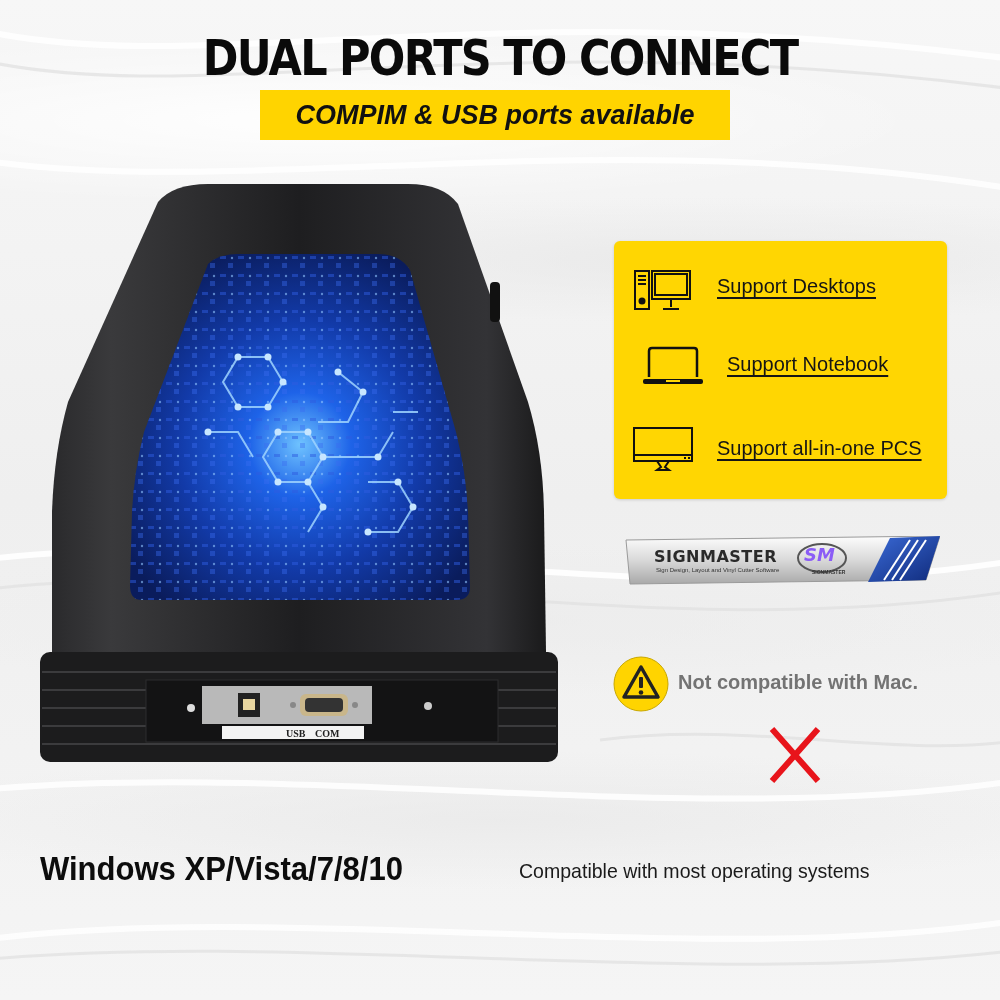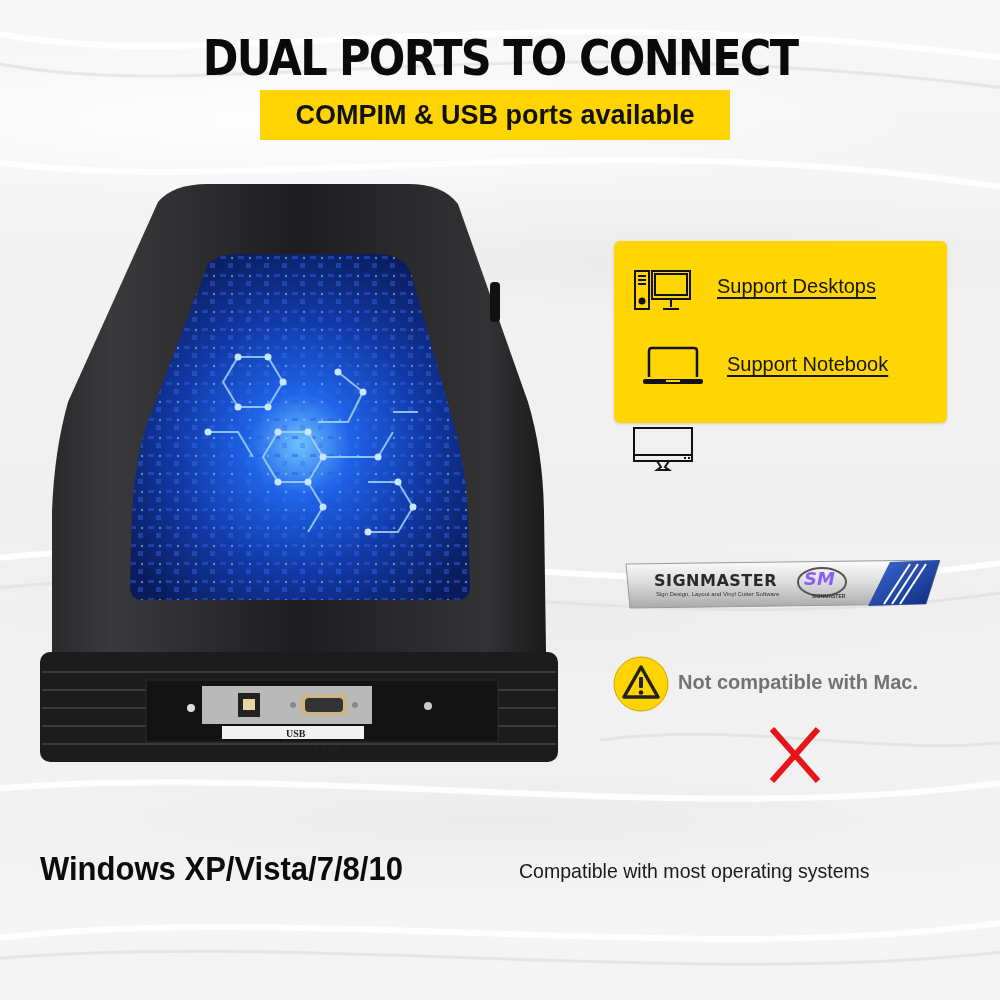--- a/index.html
+++ b/index.html
@@ -32,54 +32,55 @@
       line-height: 60px;
     }
     .subhead {
       position: absolute; left: 260px; top: 90px; width: 470px; height: 50px;
       background: #ffd400;
       text-align: center;
       font-weight: bold;
       font-size: 27px;
       line-height: 50px;
       color: #111;
+      font-style: italic;
     }
     
     .device {
       position: absolute; left: 38px; top: 182px; width: 522px; height: 582px;
     }
     .device svg { width: 100%; height: 100%; display: block; }
     .port-label {
       position: absolute; font-family: "Liberation Serif", serif;
       font-weight: bold; font-size: 10px; color: #222;
     }
     
     .support-card {
-      position: absolute; left: 614px; top: 241px; width: 333px; height: 182px;
+      position: absolute; left: 614px; top: 241px; width: 333px; height: 258px;
       background: #ffd602;
       border-radius: 6px;
       box-shadow: 0 1px 3px rgba(0,0,0,0.15);
     }
     .support-item {
       position: absolute; left: 0; width: 333px; height: 60px;
     }
     .support-item .ico {
       position: absolute; left: 18px; width: 62px; height: 50px;
     }
     .support-item .lbl {
       position: absolute; left: 103px;
       font-size: 20px; color: #151515;
       text-decoration: underline;
       text-decoration-thickness: 2px;
       text-underline-offset: 4px;
       white-space: nowrap;
     }
     
     .signmaster {
-      position: absolute; left: 622px; top: 560px; width: 318px; height: 50px;
+      position: absolute; left: 622px; top: 536px; width: 318px; height: 50px;
     }
     .signmaster svg { width: 100%; height: 100%; display: block; }
     .sm-title {
       position: absolute; left: 32px; top: 11px;
       font-family: "DejaVu Sans", sans-serif;
       font-weight: bold; font-size: 16px; color: #2a2a2a;
       letter-spacing: 0.5px;
     }
     .sm-sub {
       position: absolute; left: 34px; top: 31px;
@@ -222,21 +223,21 @@
     <rect x="205" y="517" width="12" height="11" fill="#e8d6a0"></rect>
 
     <rect x="262" y="512" width="48" height="22" rx="6" fill="#c9b68a"></rect>
     <rect x="267" y="516" width="38" height="14" rx="4" fill="#333"></rect>
     <circle cx="255" cy="523" r="3" fill="#888"></circle>
     <circle cx="317" cy="523" r="3" fill="#888"></circle>
 
     <rect x="184" y="544" width="142" height="13" fill="#f3f3f3"></rect>
   </svg>
   <span class="port-label" style="left:200px; top:546px;margin-left:48px;">USB</span>
-  <span class="port-label" style="left:277px; top:562px;">COM</span>
+  <span class="port-label" style="left:277px; top:546px;">COM</span>
 </div>
 
 <div class="support-card">
   <div class="support-item" style="top:20px;">
     <svg class="ico" style="top:5px;" viewBox="0 0 62 50">
       <g fill="none" stroke="#111" stroke-width="2">
         <rect x="3" y="5" width="14" height="38"></rect>
         <rect x="20" y="5" width="38" height="28"></rect>
         <rect x="23" y="8" width="32" height="21"></rect>
         <line x1="39" y1="33" x2="39" y2="41"></line>
@@ -260,20 +261,21 @@
   <div class="support-item" style="top:182px;">
     <svg class="ico" style="top:2px;" viewBox="0 0 62 50">
       <g fill="none" stroke="#111" stroke-width="2">
         <rect x="2" y="3" width="58" height="33"></rect>
         <line x1="2" y1="30" x2="60" y2="30"></line>
       </g>
       <path d="M25 36 L29 42 L25 45 L37 45 L33 42 L37 36" fill="none" stroke="#111" stroke-width="2"></path>
       <rect x="52" y="32" width="2" height="2" fill="#111"></rect>
       <rect x="56" y="32" width="2" height="2" fill="#111"></rect>
     </svg>
+    <span class="lbl" style="top:14px;">Support all-in-one PCS</span>
   </div>
 </div>
 
 <div class="signmaster">
   <svg viewBox="0 0 318 50" preserveAspectRatio="none">
     <defs>
       <linearGradient id="sil" x1="0" y1="0" x2="0" y2="1">
         <stop offset="0" stop-color="#fdfdfd"></stop>
         <stop offset="0.5" stop-color="#d9d9d9"></stop>
         <stop offset="1" stop-color="#a9a9a9"></stop>

